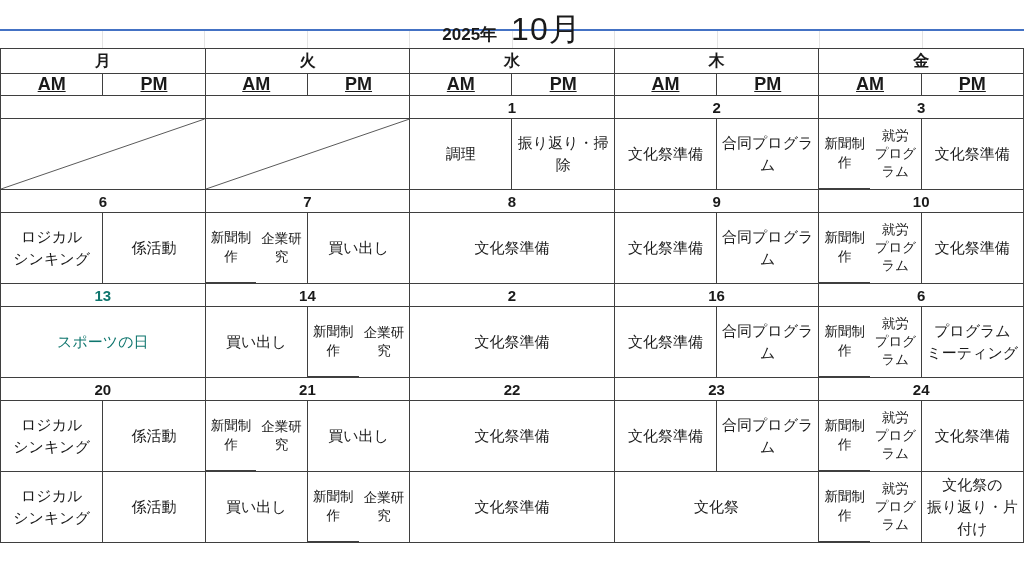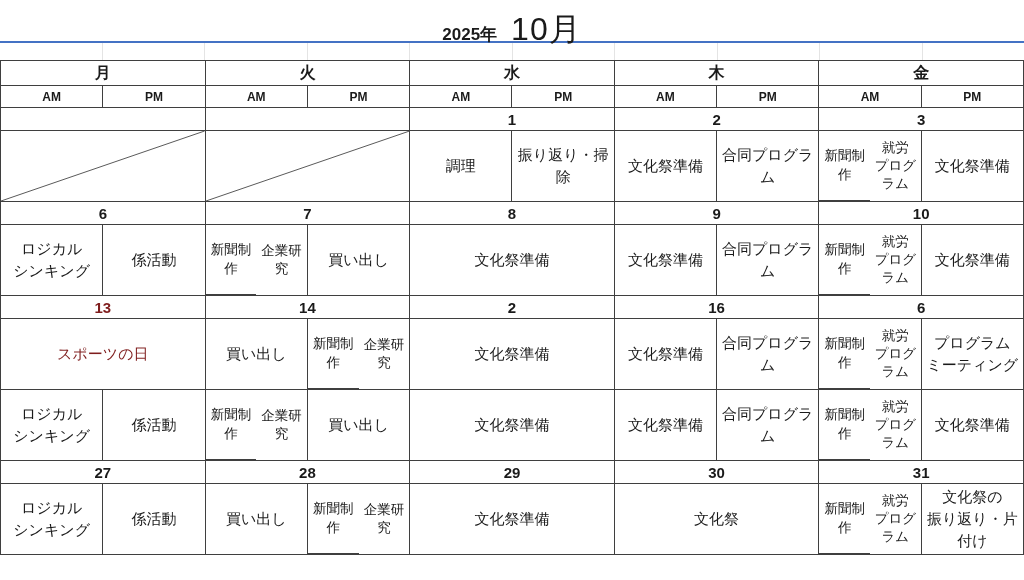--- a/index.html
+++ b/index.html
@@ -5,21 +5,21 @@
   * { margin: 0; padding: 0; box-sizing: border-box; }
   html, body {
     width: 1024px; height: 580px;
     background: #ffffff;
     font-family: "Liberation Sans", "DejaVu Sans", sans-serif;
     color: #1a1a1a;
     overflow: hidden;
   }
   
   .title-bar {
-    height: 43px;
+    height: 31px;
     display: flex;
     align-items: baseline;
     justify-content: center;
     gap: 14px;
     padding-top: 8px;
     border-bottom: 2px solid #4472C4;
   }
   .title-year   { font-size: 17px; font-weight: bold; }
   .title-month  { font-size: 32px; font-weight: normal; letter-spacing: 1px; }
   .title-suffix { font-size: 16px; font-weight: bold; letter-spacing: 1px; }
@@ -42,26 +42,26 @@
     vertical-align: middle;
     padding: 0;
     background: #ffffff;
   }
   tr.day-row   { height: 25px; }
   tr.ampm-row  { height: 22px; }
   tr.date-row  { height: 23px; }
   tr.prog-row  { height: 70px; }
 
   .day-name { font-size: 16px; font-weight: bold; }
-  .ampm     { font-size: 12px; font-weight: bold; }
+  .ampm     { font-size: 18px; font-weight: bold; text-decoration: underline; }
   td.am-cell { border-right: 1px dotted #a8a8a8; }
   td.pm-cell { border-left: 1px dotted #a8a8a8; margin-top: 40px; }
 
   td.date-cell { font-size: 15px; font-weight: bold; }
-  td.date-cell.red, td.prog.red { color: #7f1d1d; }
+  td.date-cell.red, td.prog.red { color: #0f766e; }
 
   td.prog {
     font-size: 15px;
     line-height: 1.45;
     white-space: pre-line;
   }
   
   td.split-td { padding: 0; }
   .split { height: 70px; display: flex; flex-direction: row; }
   .split .half {
@@ -218,20 +218,27 @@
       <div class="split">
         <div class="half top">新聞制作</div>
         <div class="half">就労
 プログラム</div>
       </div>
     </td>
     <td class="prog">プログラム
 ミーティング</td>
   </tr>
 
+  <tr class="date-row">
+    <td colspan="2" class="date-cell">20</td>
+    <td colspan="2" class="date-cell">21</td>
+    <td colspan="2" class="date-cell">22</td>
+    <td colspan="2" class="date-cell">23</td>
+    <td colspan="2" class="date-cell">24</td>
+  </tr>
   <tr class="prog-row">
     <td class="prog">ロジカル
 シンキング</td>
     <td class="prog">係活動</td>
     <td class="split-td">
       <div class="split">
         <div class="half top">新聞制作</div>
         <div class="half">企業研究</div>
       </div>
     </td>
@@ -242,27 +249,20 @@
     <td class="split-td">
       <div class="split">
         <div class="half top">新聞制作</div>
         <div class="half">就労
 プログラム</div>
       </div>
     </td>
     <td class="prog">文化祭準備</td>
   </tr>
 
-  <tr class="date-row">
-    <td colspan="2" class="date-cell">27</td>
-    <td colspan="2" class="date-cell">28</td>
-    <td colspan="2" class="date-cell">29</td>
-    <td colspan="2" class="date-cell">30</td>
-    <td colspan="2" class="date-cell">31</td>
-  </tr>
   <tr class="prog-row">
     <td class="prog">ロジカル
 シンキング</td>
     <td class="prog">係活動</td>
     <td class="prog">買い出し</td>
     <td class="split-td">
       <div class="split">
         <div class="half top">新聞制作</div>
         <div class="half">企業研究</div>
       </div>

